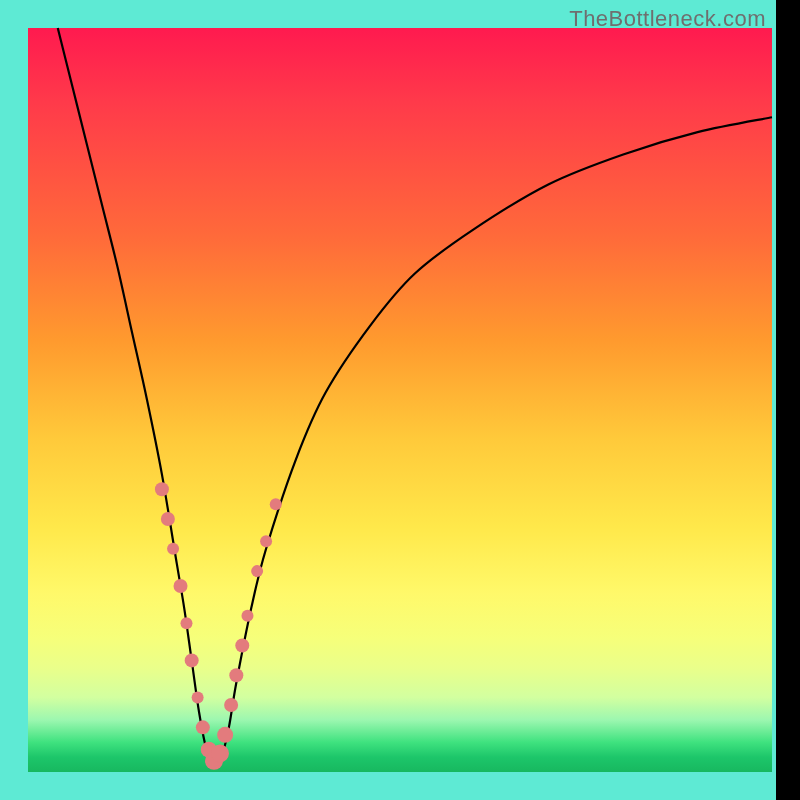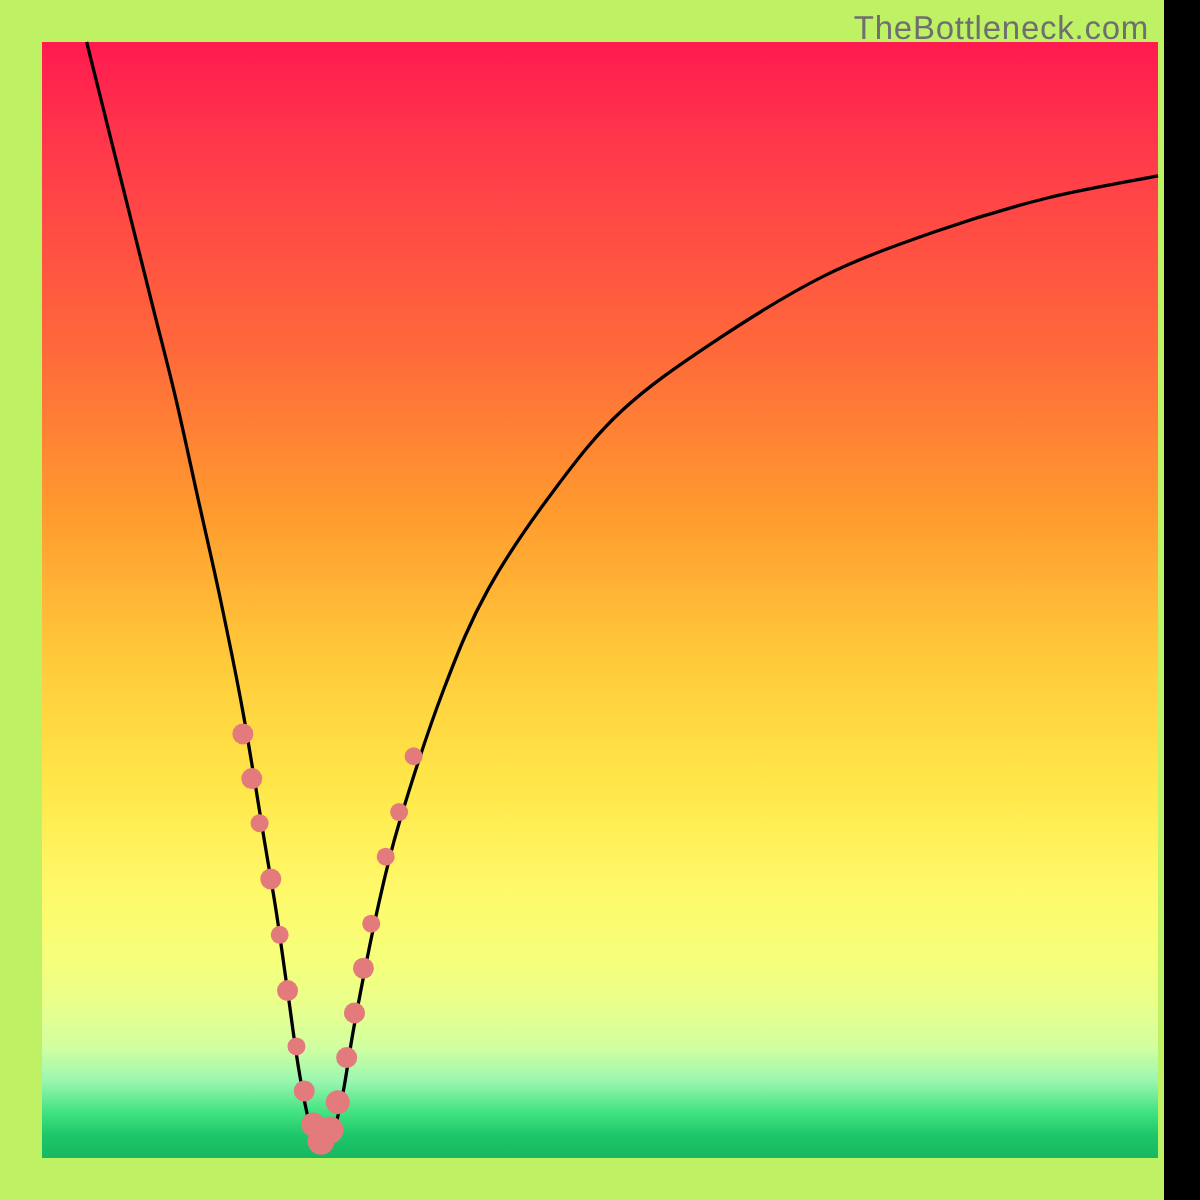--- a/index.html
+++ b/index.html
@@ -10,21 +10,21 @@
     overflow: hidden;
     background: #000;
     font-family: Arial, Helvetica, sans-serif;
   }
   .frame {
     position: absolute;
     left: 0;
     top: 0;
     width: 776px;
     height: 800px;
-    background: #bef264;
+    background: #5eead4;
   }
   .plot-area {
     position: absolute;
     left: 28px;
     top: 28px;
     width: 744px;
     height: 744px;
     
     background: linear-gradient(
       to bottom,

